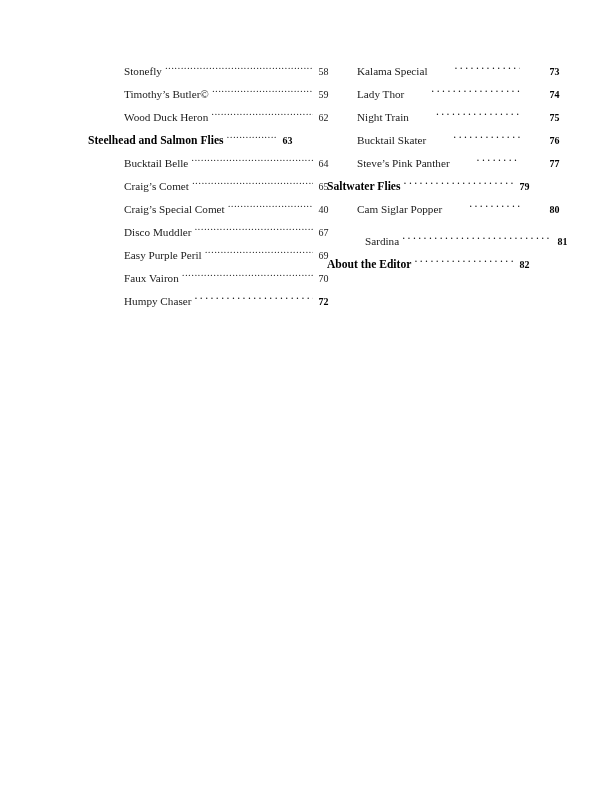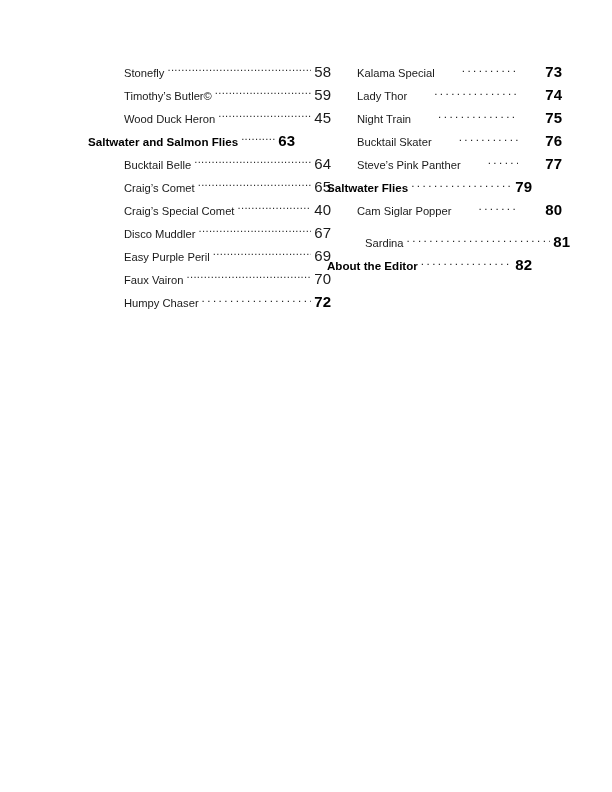--- a/index.html
+++ b/index.html
@@ -6,21 +6,21 @@
     margin: 0;
     padding: 0;
     background: #ffffff;
   }
   .page {
     position: relative;
     width: 612px;
     height: 724px;
     background: #ffffff;
     overflow: hidden;
-    font-family: Liberation Sans, sans-serif;
+    font-family: Liberation Serif, serif;
     color: #1a1a1a;
   }
 
   
   .toc-column {
     position: absolute;
     top: 60px;
   }
   .toc-column.left  { left: 88px;  width: 207px; }
   .toc-column.right { left: 327px; width: 205px; }
@@ -64,21 +64,21 @@
     letter-spacing: 2.45px;
     font-size: 11.6px;
     color: #141414;
   }
 
   .entry-page {
     flex: 0 0 auto;
     text-align: center;
     min-width: 15px;
     padding-left: 2px;
-    font-size: 15px;
+    font-size: 10px;
   }
 
   
   .toc-entry.heading .entry-title,
   .toc-entry.heading .entry-page {
     font-weight: bold;
     color: #000000;
   }
   .toc-entry.heading { font-size: 11.6px; }
 
@@ -103,24 +103,24 @@
         <span class="entry-page">58</span>
       </div>
       <div class="toc-entry sub">
         <span class="entry-title">Timothy’s Butler©</span>
         <span class="leader"></span>
         <span class="entry-page">59</span>
       </div>
       <div class="toc-entry sub">
         <span class="entry-title">Wood Duck Heron</span>
         <span class="leader"></span>
-        <span class="entry-page">45</span>
+        <span class="entry-page">62</span>
       </div>
       <div class="toc-entry heading">
-        <span class="entry-title">Saltwater and Salmon Flies</span>
+        <span class="entry-title">Steelhead and Salmon Flies</span>
         <span class="leader"></span>
         <span class="entry-page">63</span>
       </div>
       <div class="toc-entry sub">
         <span class="entry-title">Bucktail Belle</span>
         <span class="leader"></span>
         <span class="entry-page">64</span>
       </div>
       <div class="toc-entry sub">
         <span class="entry-title">Craig’s Comet</span>

